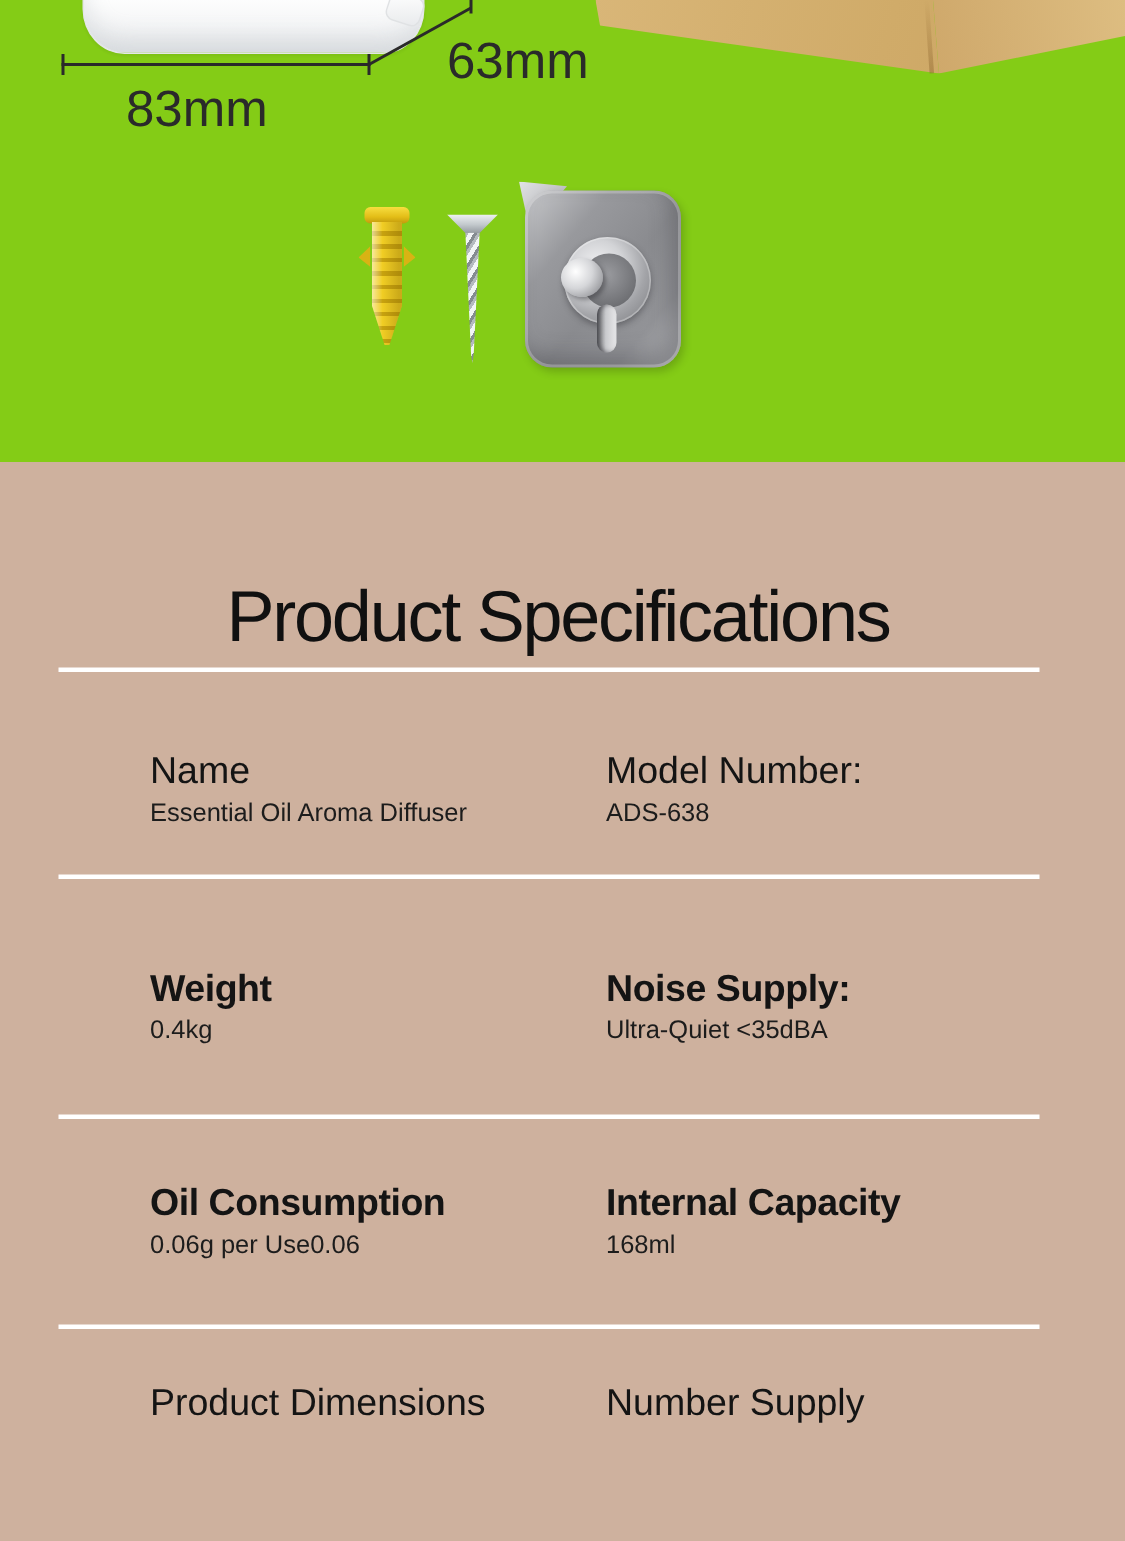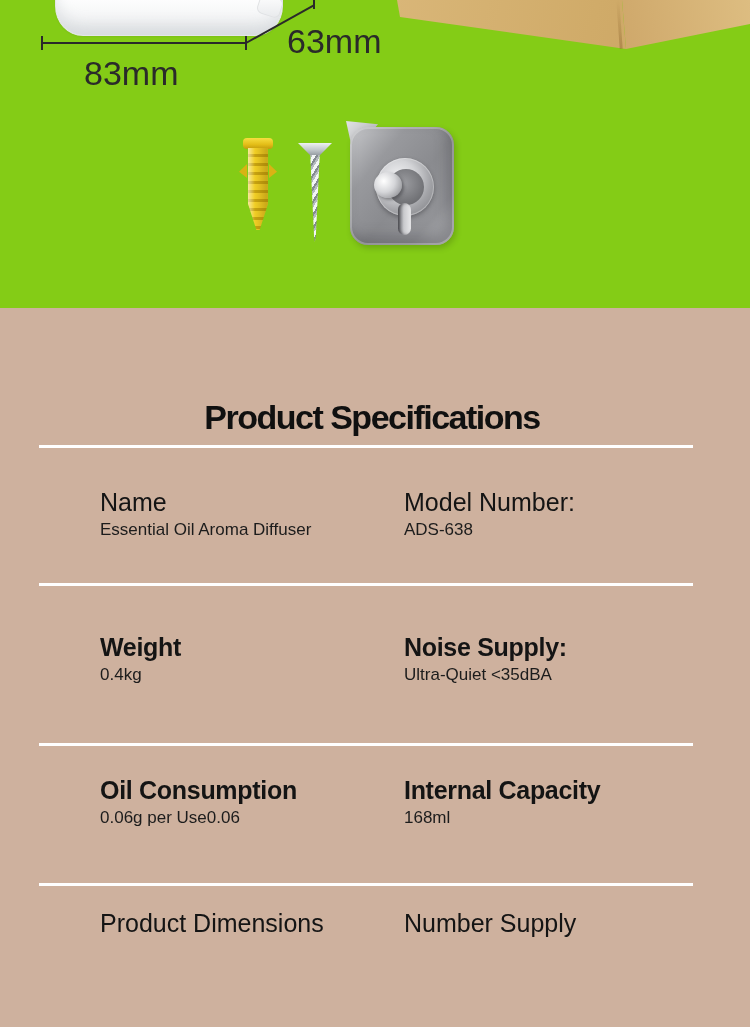--- a/index.html
+++ b/index.html
@@ -15,21 +15,21 @@
           background:linear-gradient(160deg,#ffffff,#e8eaec);border:1px solid #e0e2e4;
           border-radius:6px;transform:rotate(18deg);}
   .dim-line{position:absolute;background:#2a2a2a;}
   .h-line{left:41px;top:42px;width:206px;height:2px;}
   .tick-l{left:41px;top:36px;width:2px;height:14px;}
   .tick-r{left:245px;top:36px;width:2px;height:14px;}
   .diag{left:246px;top:42px;width:78px;height:2px;transform:rotate(-29deg);transform-origin:left center;}
   .tick-t{left:313px;top:0px;width:2px;height:9px;}
   .dim-label{position:absolute;font-size:34px;color:#2a2a2a;letter-spacing:0;}
   .lbl-83{left:84px;top:54px;}
-  .lbl-63{left:287px;top:22px;text-align:right;}
+  .lbl-63{left:298px;top:22px;text-align:right;}
 
   
   .box{position:absolute;left:394px;top:0;width:356px;height:56px;}
   .box-front{position:absolute;inset:0;
        clip-path:polygon(3px 0px,228px 0px,232px 49px,6px 17px);
        background:linear-gradient(105deg,#d9b678 0%,#d0ab69 55%,#c9a261 100%);
        filter:drop-shadow(0 2px 1px rgba(110,80,35,.45));}
   .box-side{position:absolute;inset:0;
        clip-path:polygon(228px 0px,356px 0px,356px 24px,232px 49px);
        background:linear-gradient(78deg,#bd9355 0%,#c89e60 45%,#ddbd81 100%);
@@ -72,30 +72,30 @@
        background:radial-gradient(circle at 45% 40%,#9b9ca0 0%,#707175 70%,#5f6064 100%);}
   .knob{position:absolute;left:374px;top:172px;width:28px;height:26px;border-radius:50%;
        background:radial-gradient(circle at 35% 35%,#ffffff 0%,#d5d6d9 45%,#9b9ca0 80%,#808185 100%);
        box-shadow:2px 2px 3px rgba(50,50,55,.45);}
   .slot{position:absolute;left:398px;top:203px;width:13px;height:32px;border-radius:7px;
        background:linear-gradient(90deg,#6f7074,#c9cacd 45%,#e8e8ea);
        box-shadow:inset 2px 0 3px rgba(40,40,45,.5);}
 
   
   .spec-section{position:absolute;left:0;top:308px;width:750px;height:719px;background:#ceb19e;}
-  .spec-title{position:absolute;left:0;top:398px;width:744px;text-align:center;
-       font-size:34px;font-weight:700;letter-spacing:-1.5px;color:#101010;}
+  .spec-title{position:absolute;left:0;top:384px;width:744px;text-align:center;
+       font-size:48px;font-weight:400;letter-spacing:-1.5px;color:#101010;}
   .rule{position:absolute;left:39px;width:654px;height:3px;background:#ffffff;}
   .rule-title{top:445px;}
   .rule-1{top:583px;}
   .rule-2{top:743px;}
   .rule-3{top:883px;}
   .spec-row{position:absolute;left:0;width:750px;}
   .row-1{top:484px;} .row-2{top:629px;} .row-3{top:772px;} .row-4{top:905px;}
-  .cell{position:absolute;top:4px;}
+  .cell{position:absolute;top:16px;}
   .cell-left{left:100px;width:290px;}
   .cell-right{left:404px;width:330px;}
   .spec-label{font-size:25px;font-weight:400;color:#141414;line-height:1.15;}
   .spec-label.hv{font-weight:700;letter-spacing:-0.3px;}
   .spec-value{margin-top:3px;font-size:17px;font-weight:400;color:#1c1c1c;line-height:1.2;}
 </style>
 </head>
 <body>
 
 <div class="page">

